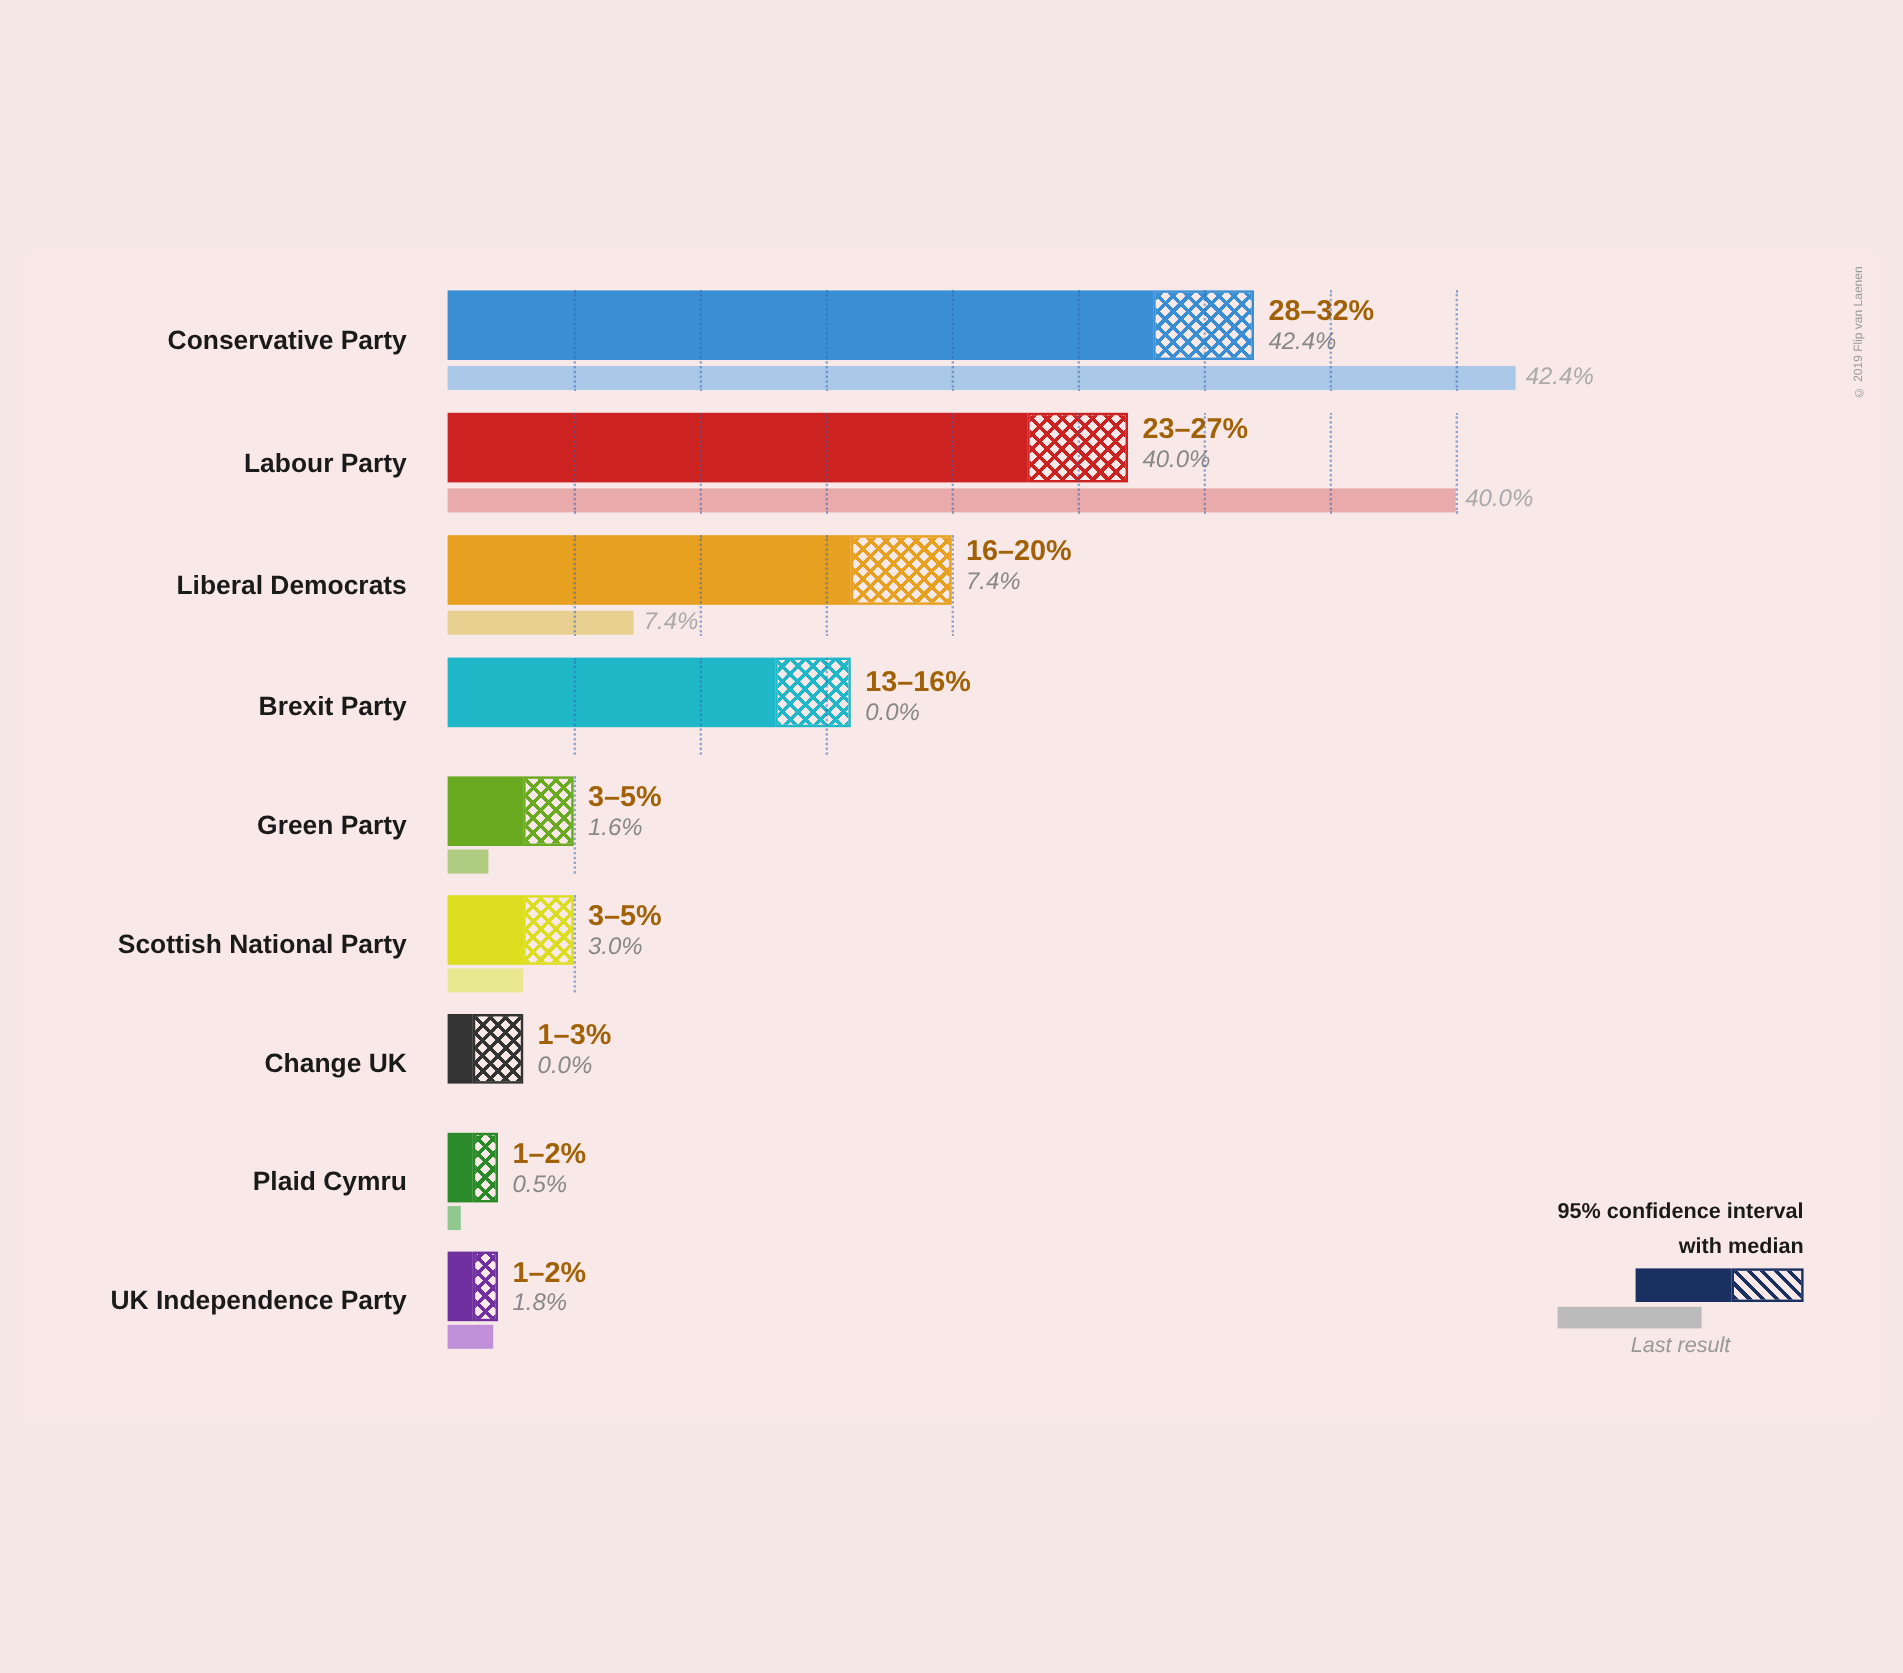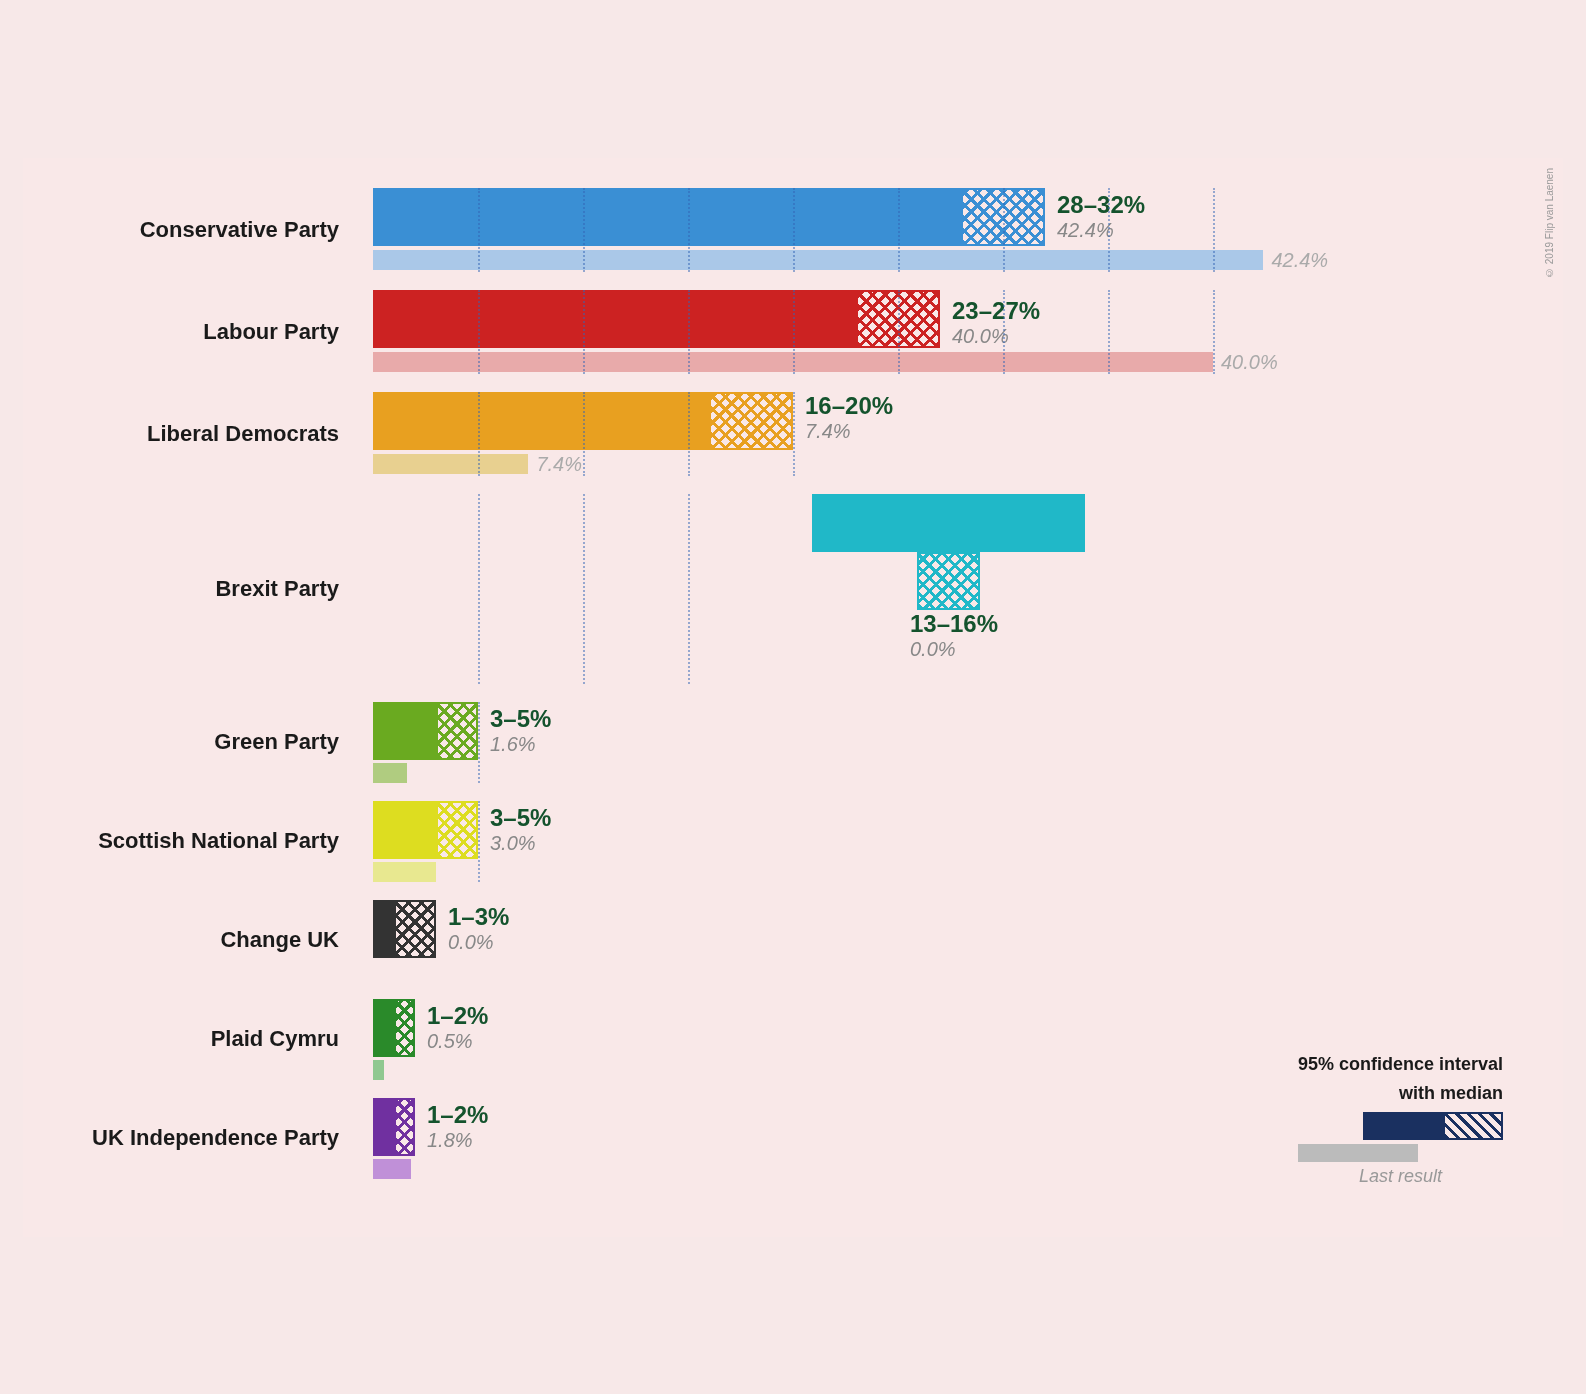--- a/index.html
+++ b/index.html
@@ -82,21 +82,21 @@
       overflow: hidden;
     }
     .label-group {
       display: flex;
       flex-direction: column;
       margin-left: 10px;
     }
     .range-label {
       font-size: 22px;
       font-weight: bold;
-      color: #14532d;
+      color: #a16207;
     }
     .last-result-label {
       font-size: 18px;
       font-style: italic;
       color: #777;
     }
 
     .legend-box {
       position: absolute;
       bottom: 50px;
@@ -184,21 +184,21 @@
               <div style="position: absolute; left: 735px; top: 0px; bottom: 0px; width: 1px; border-left: 2px dotted rgba(50, 100, 180, 0.5);"></div>
               <div style="position: absolute; left: 840px; top: 0px; bottom: 0px; width: 1px; border-left: 2px dotted rgba(50, 100, 180, 0.5);"></div>
             </div>
           </div>
         </div>
       </div>
       <div class="party-row">
         <div class="party-name">Labour Party</div>
         <div class="bar-section" style="position: relative;">
           <div class="sub-bars-wrapper" style="position: relative;">
-            <div class="main-plus-hatch" style="align-items: flex-end;">
+            <div class="main-plus-hatch" style="align-items: flex-start;">
               <div class="main-bar" style="width: 483px; background: rgb(204, 34, 34); height: 58px;"></div>
               <div class="hatch-bar" style="width: 84px; height: 58px; background: repeating-linear-gradient(45deg, rgb(204, 34, 34) 0px, rgb(204, 34, 34) 3px, transparent 3px, transparent 9px), repeating-linear-gradient(-45deg, rgb(204, 34, 34) 0px, rgb(204, 34, 34) 3px, transparent 3px, transparent 9px); border: 2px solid rgb(204, 34, 34);"></div>
               <div class="label-group" style="margin-left: 12px;">
                 <div class="range-label" style="font-size: 24px; font-weight: bold;">23–27%</div>
                 <div class="last-result-label" style="font-size: 20px; font-style: italic; color: rgb(136, 136, 136);">40.0%</div>
               </div>
             </div>
             <div style="display: flex; align-items: center; margin-top: 3px;">
               <div style="width: 840px; height: 20px; background: rgb(232, 170, 170); flex-shrink: 0;"></div>
               <div style="margin-left: 8px; font-size: 20px; font-style: italic; color: rgb(170, 170, 170);">40.0%</div>
@@ -238,21 +238,21 @@
               <div style="position: absolute; left: 315px; top: 0px; bottom: 0px; width: 1px; border-left: 2px dotted rgba(50, 100, 180, 0.5);"></div>
               <div style="position: absolute; left: 420px; top: 0px; bottom: 0px; width: 1px; border-left: 2px dotted rgba(50, 100, 180, 0.5);"></div>
             </div>
           </div>
         </div>
       </div>
       <div class="party-row">
         <div class="party-name">Brexit Party</div>
         <div class="bar-section" style="position: relative;">
           <div class="sub-bars-wrapper" style="position: relative;">
-            <div class="main-plus-hatch" style="align-items: center; flex-direction: column;">
+            <div class="main-plus-hatch" style="align-items: flex-end;">
               <div class="main-bar" style="width: 273px; background: rgb(32, 184, 200); height: 58px;"></div>
               <div class="hatch-bar" style="width: 63px; height: 58px; background: repeating-linear-gradient(45deg, rgb(32, 184, 200) 0px, rgb(32, 184, 200) 3px, transparent 3px, transparent 9px), repeating-linear-gradient(-45deg, rgb(32, 184, 200) 0px, rgb(32, 184, 200) 3px, transparent 3px, transparent 9px); border: 2px solid rgb(32, 184, 200);"></div>
               <div class="label-group" style="margin-left: 12px;">
                 <div class="range-label" style="font-size: 24px; font-weight: bold;">13–16%</div>
                 <div class="last-result-label" style="font-size: 20px; font-style: italic; color: rgb(136, 136, 136);">0.0%</div>
               </div>
             </div>
             <div style="display: flex; align-items: center; margin-top: 3px;">
               <div style="width: 0px; height: 20px; background: rgb(160, 216, 224); flex-shrink: 0;"></div>
             </div>

